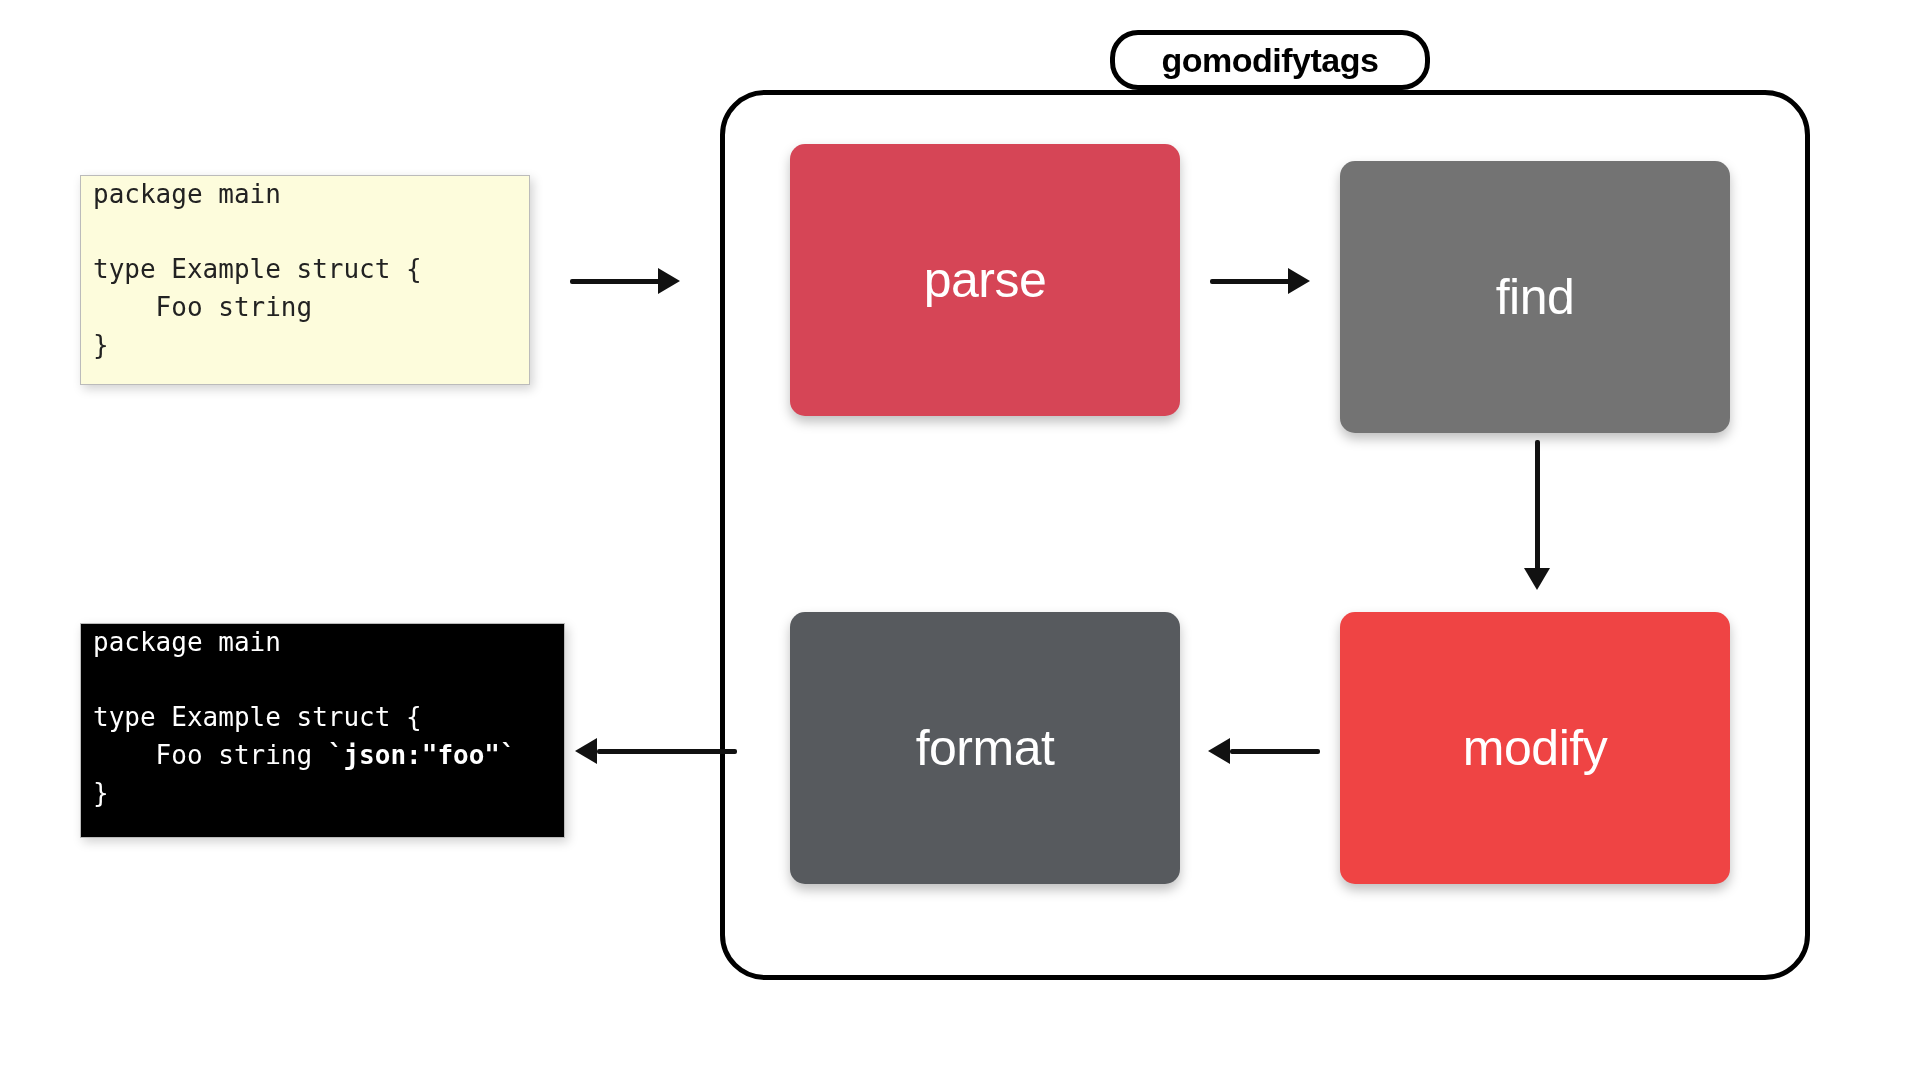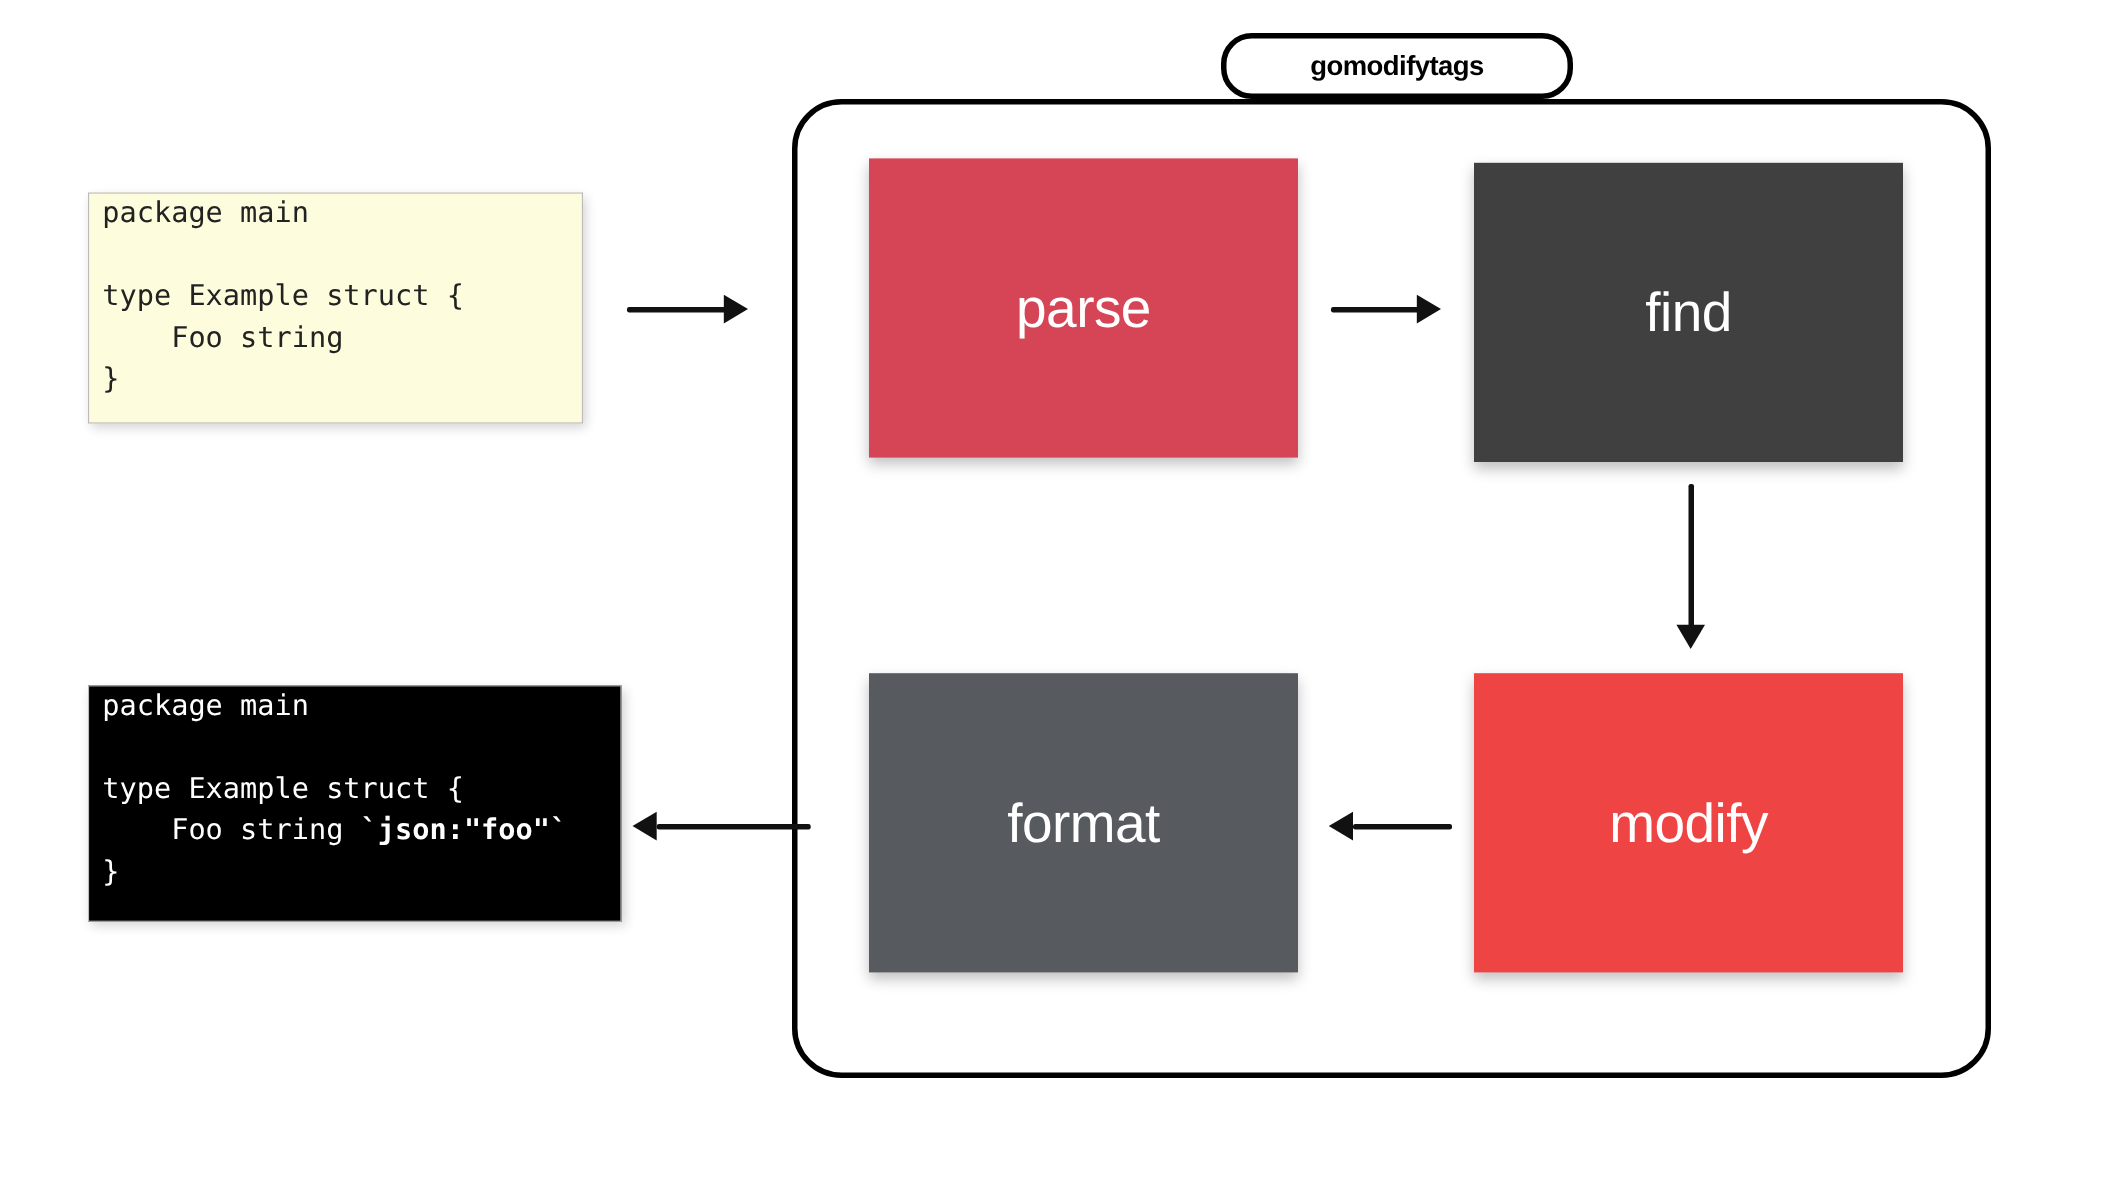--- a/index.html
+++ b/index.html
@@ -58,38 +58,39 @@
     top: 30px;
     width: 320px;
     height: 60px;
     background: #fff;
     border: 5px solid #000;
     border-radius: 28px;
     display: flex;
     align-items: center;
     justify-content: center;
     font-weight: 800;
-    font-size: 25px;
+    font-size: 34px;
     letter-spacing: -0.5px;
   }
   .stage {
     position: absolute;
     width: 390px;
     height: 272px;
     display: flex;
     align-items: center;
     justify-content: center;
     color: #fff;
     font-size: 50px;
     font-weight: 400;
     box-shadow: 0 6px 12px rgba(0,0,0,0.25);
     letter-spacing: -0.5px;
+    border-radius: 15px;
   }
   .stage.parse  { left: 790px;  top: 144px; background: #d64556; }
-  .stage.find   { left: 1340px; top: 148px; background: #404040; }
+  .stage.find   { left: 1340px; top: 161px; background: #737373; }
   .stage.modify { left: 1340px; top: 612px; background: #ef4444; }
   .stage.format { left: 790px;  top: 612px; background: #575a5e; }
 
   .arrow {
     position: absolute;
     display: flex;
     align-items: center;
     color: #111;
   }
   .arrow.h .shaft {

